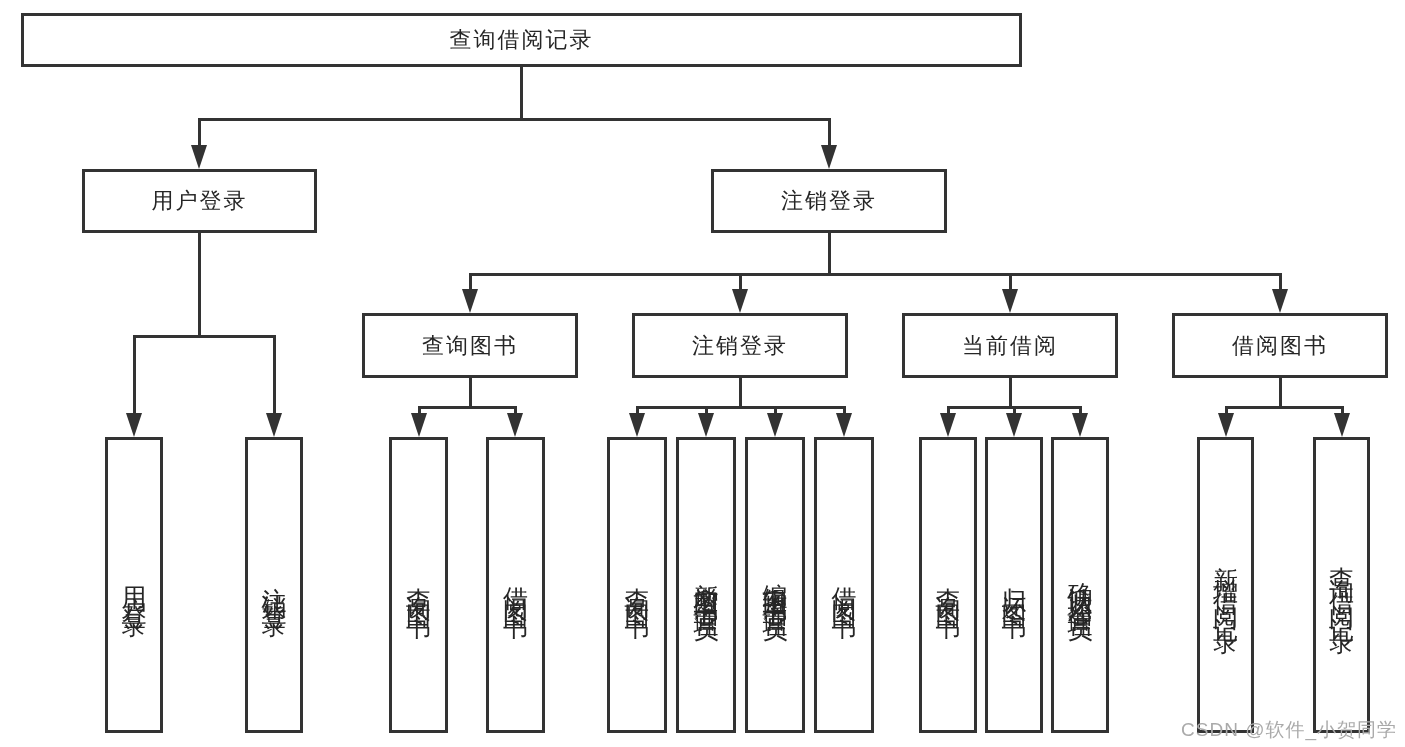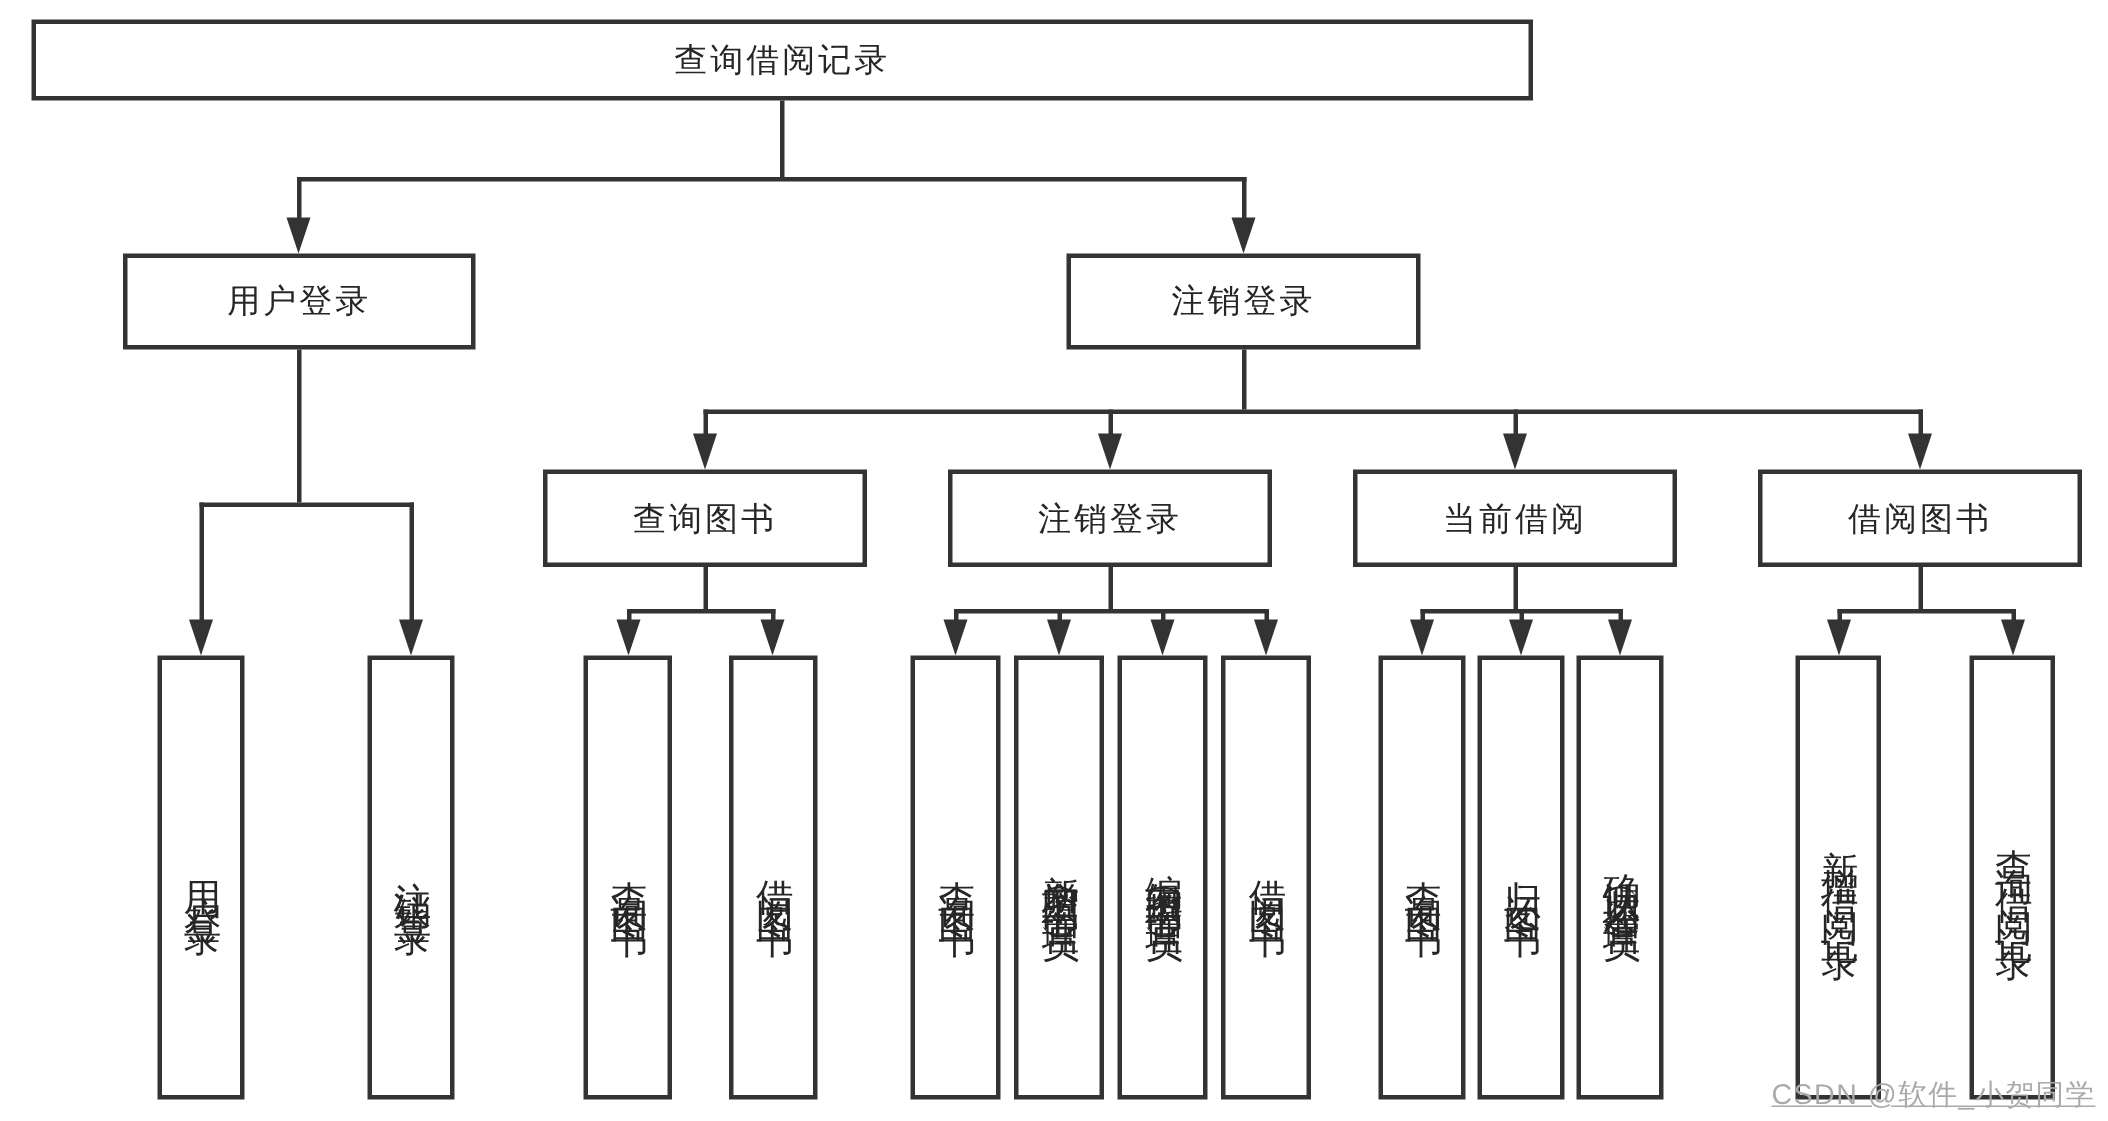--- a/index.html
+++ b/index.html
@@ -23,21 +23,21 @@
   .ls9{letter-spacing:5px;}
   .vl{position:absolute;width:3px;background:#333333;}
   .hl{position:absolute;height:3px;background:#333333;}
   .arr{
     position:absolute;width:0;height:0;
     border-left:8px solid transparent;border-right:8px solid transparent;
     border-top:24px solid #333333;
   }
   .watermark{
     position:absolute;right:8px;bottom:4px;font-size:19px;color:#aaaaaa;
-    letter-spacing:1px;white-space:nowrap;text-decoration:underline;
+    letter-spacing:1px;white-space:nowrap;
   }
 </style>
 </head>
 <body>
 
 <div id="canvas">
 
   <div class="node" style="left:21px;top:13px;width:1001px;height:54px;">
     <span>查询借阅记录</span>
   </div>

